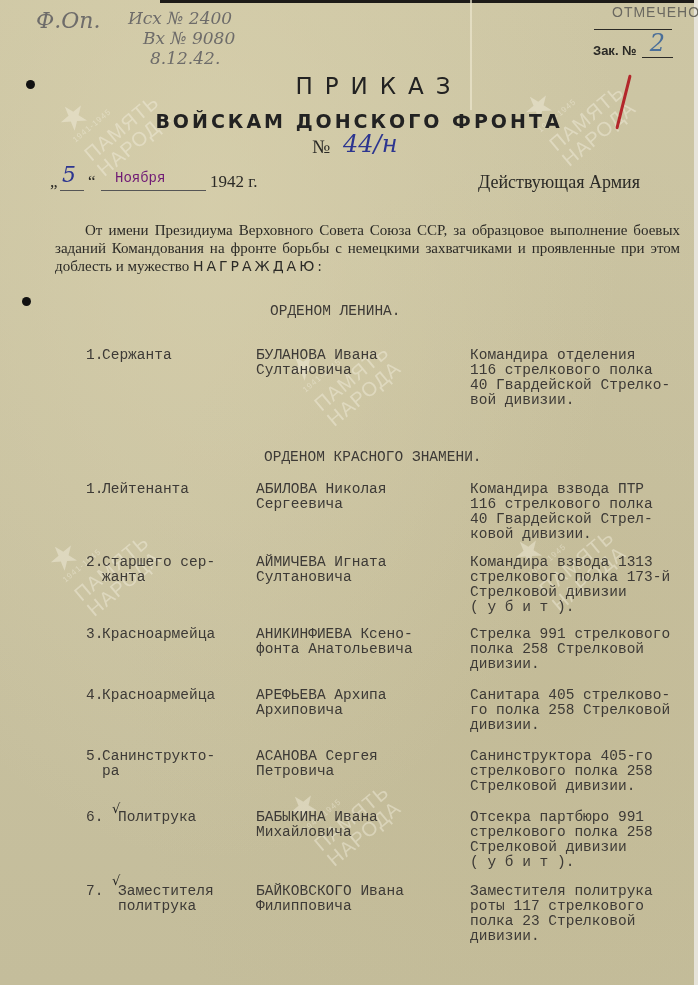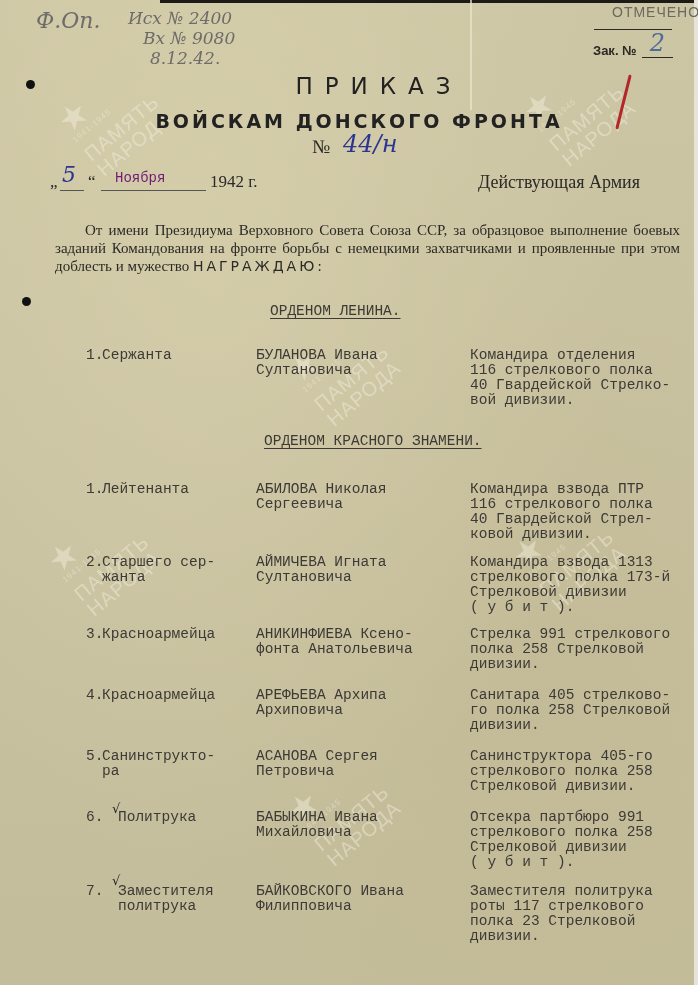--- a/index.html
+++ b/index.html
@@ -47,23 +47,23 @@
   .quote-r { left: 88px; }
   .month { position: absolute; left: 115px; top: 170px; font-family: "Liberation Mono", monospace; font-size: 14px; color: #701a75; }
   .month-line { position: absolute; left: 101px; top: 190px; width: 105px; height: 1px; background: #555; }
   .year { left: 210px; }
   .army { position: absolute; left: 478px; top: 172px; font-size: 18px; }
 
   .intro { position: absolute; left: 47px; top: 221px; width: 625px; font-size: 15px; line-height: 18px; text-align: justify; text-indent: 30px; margin-left: 8px; }
   .intro .spaced { letter-spacing: 3px; font-family: "DejaVu Sans", sans-serif; font-size: 14px; }
 
   .mono { font-family: "Liberation Mono", monospace; color: #3d3a36; font-size: 14.5px; line-height: 15px; }
-  .section { position: absolute; text-decoration: underline; text-underline-offset: 3px; }
+  .section { position: absolute; text-underline-offset: 3px; }
   .s1 { left: 270px; top: 304px; }
-  .s2 { left: 264px; top: 434px; }
+  .s2 { left: 264px; top: 450px; }
 
   .award { position: absolute; left: 0; width: 698px; }
   .award .num { position: absolute; left: 86px; }
   .award .rank { position: absolute; left: 102px; width: 150px; white-space: pre-line; }
   .award .name { position: absolute; left: 256px; width: 210px; white-space: pre-line; }
   .award .post { position: absolute; left: 470px; width: 225px; white-space: pre-line; }
   .check { position: absolute; left: 112px; font-family: "DejaVu Sans", sans-serif; font-size: 13px; color: #222; }
 </style>
 </head>
 <body>

